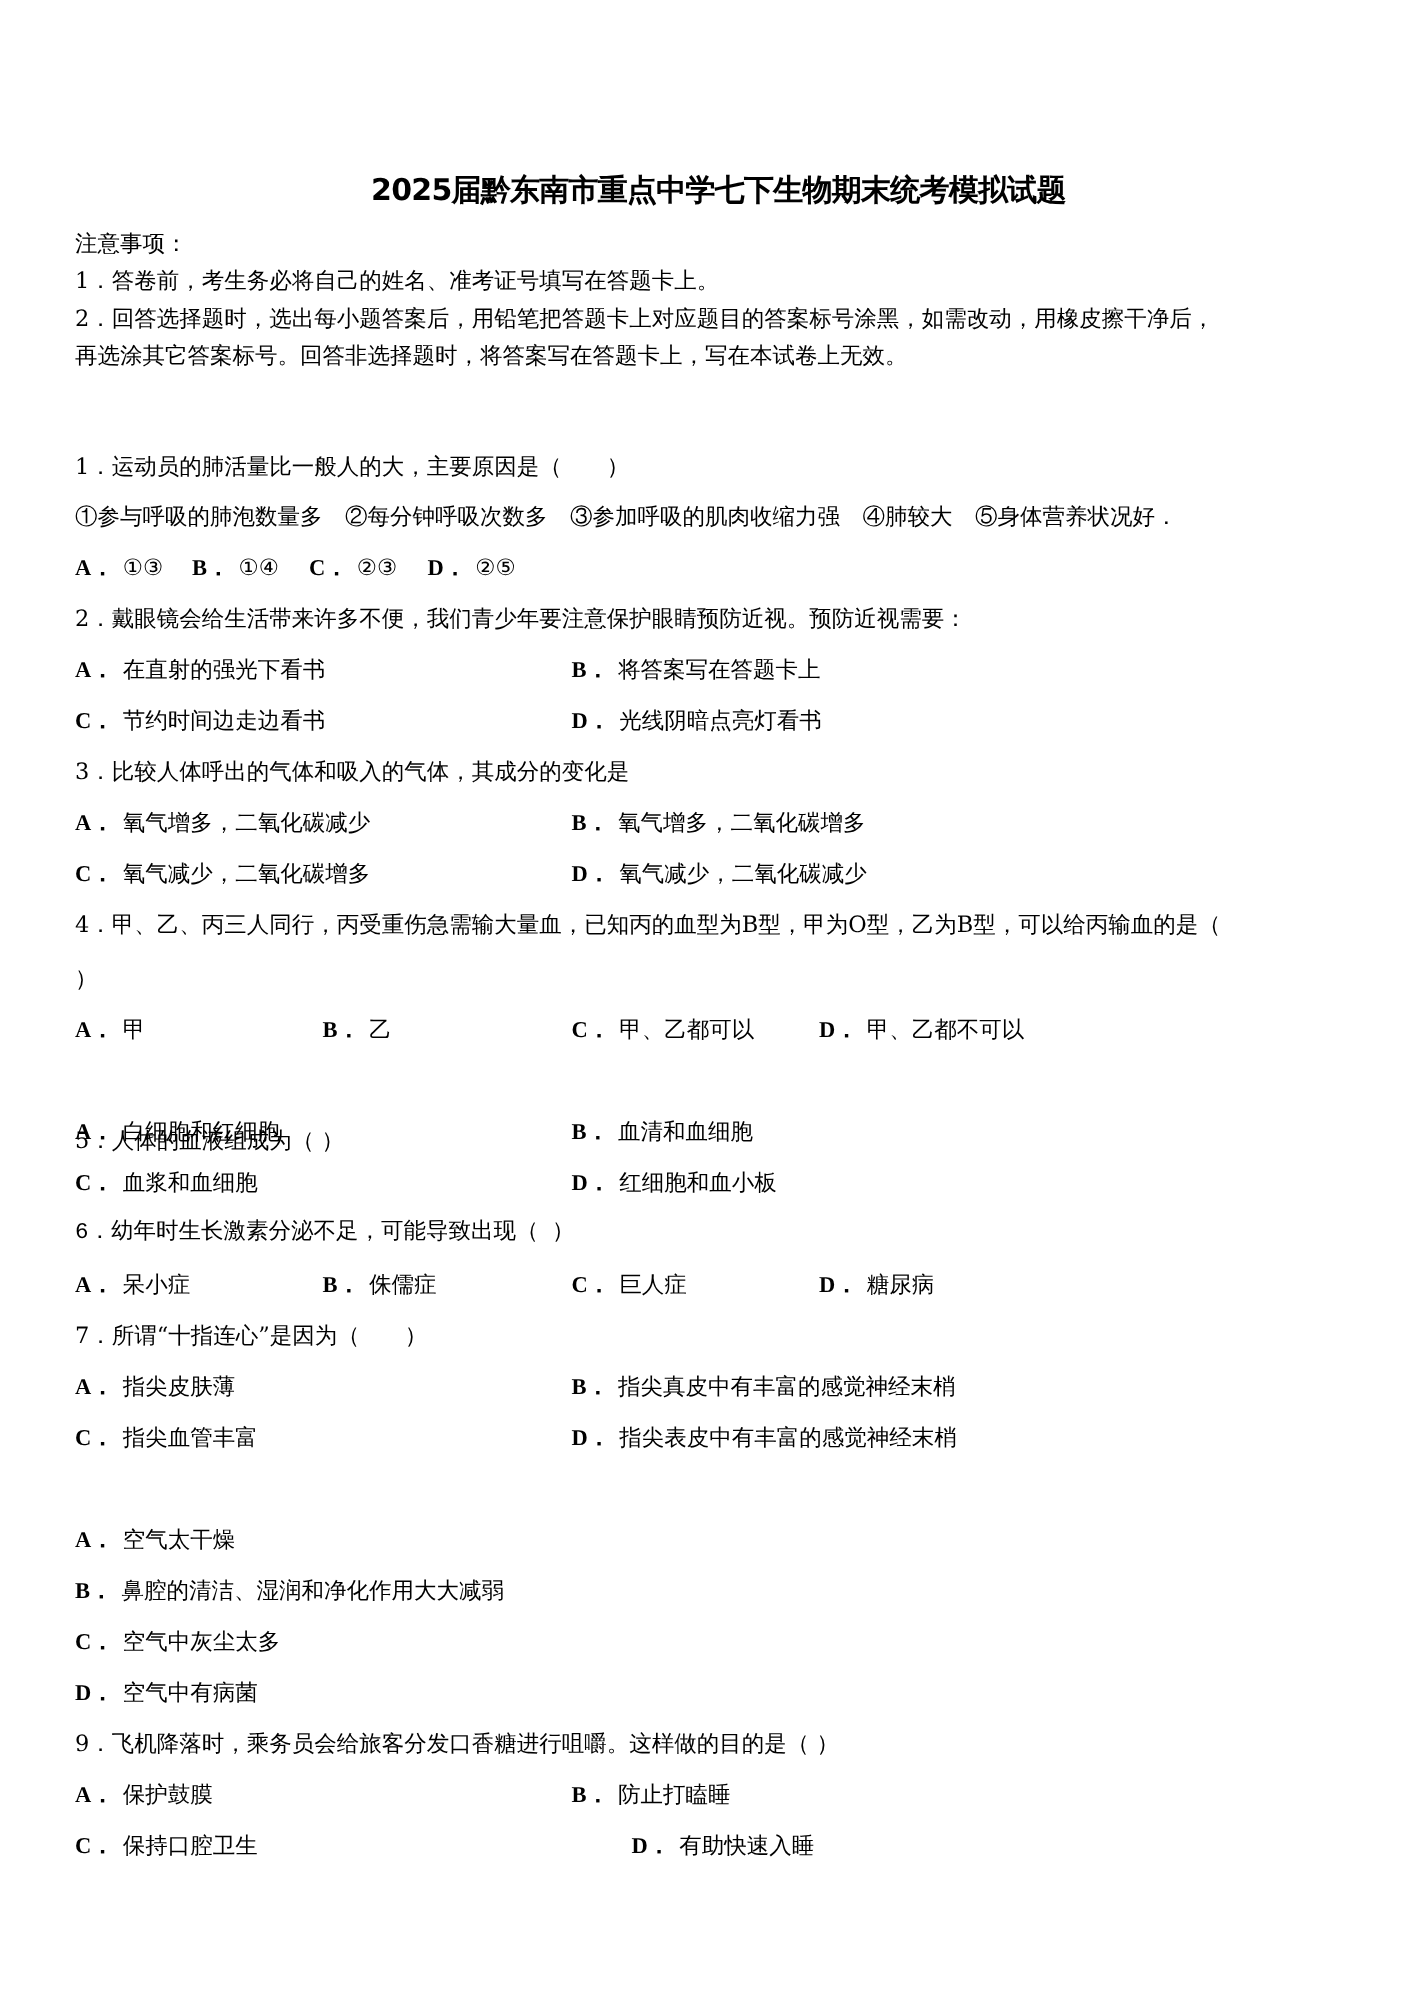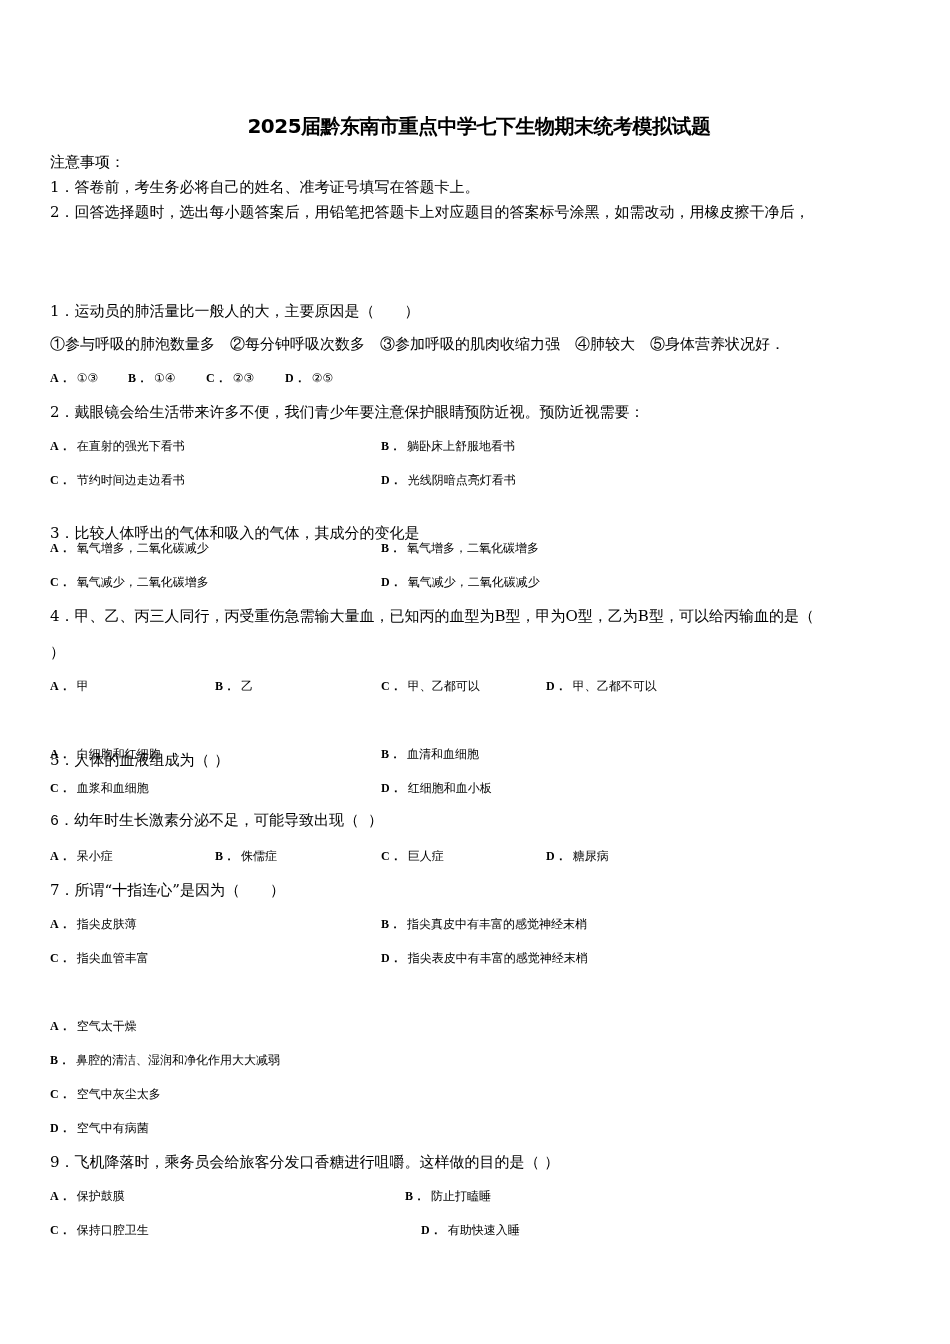--- a/index.html
+++ b/index.html
@@ -36,56 +36,57 @@
     }
     .line {
       position: absolute;
       left: 46px;
       font-size: 15px;
       line-height: 20px;
       white-space: nowrap;
     }
     .opt {
       position: absolute;
-      font-size: 12px;
+      font-size: 15px;
       line-height: 20px;
       white-space: nowrap;
     }
     .opt .letter {
       font-weight: bold;
       font-family: "Liberation Serif", serif;
       margin-right: 6px;
     }
     .notice-label { font-size: 15px; }
   </style>
 </head>
 <body>
 
 <div class="page">
 
   <div class="title">2025届黔东南市重点中学七下生物期末统考模拟试题</div>
 
   <div class="line notice-label" style="top:152px;">注意事项：</div>
   <div class="line" style="top:177px;">1．答卷前，考生务必将自己的姓名、准考证号填写在答题卡上。</div>
   <div class="line" style="top:202px;">2．回答选择题时，选出每小题答案后，用铅笔把答题卡上对应题目的答案标号涂黑，如需改动，用橡皮擦干净后，</div>
+  <div class="line" style="top:227px;">再选涂其它答案标号。回答非选择题时，将答案写在答题卡上，写在本试卷上无效。</div>
 
   <div class="line" style="top:301px;">1．运动员的肺活量比一般人的大，主要原因是（　　）</div>
   <div class="line" style="top:334px;">①参与呼吸的肺泡数量多　②每分钟呼吸次数多　③参加呼吸的肌肉收缩力强　④肺较大　⑤身体营养状况好．</div>
   <div class="opt" style="left:46px; top:368px;"><span class="letter">A．</span><span>①③</span></div>
   <div class="opt" style="left:124px; top:368px;"><span class="letter">B．</span><span>①④</span></div>
   <div class="opt" style="left:202px; top:368px;"><span class="letter">C．</span><span>②③</span></div>
   <div class="opt" style="left:281px; top:368px;"><span class="letter">D．</span><span>②⑤</span></div>
 
   <div class="line" style="top:402px;">2．戴眼镜会给生活带来许多不便，我们青少年要注意保护眼睛预防近视。预防近视需要：</div>
   <div class="opt" style="left:46px; top:436px;"><span class="letter">A．</span><span>在直射的强光下看书</span></div>
-  <div class="opt" style="left:377px; top:436px;"><span class="letter">B．</span><span>躺卧床上舒服地看书</span></div>
+  <div class="opt" style="left:377px; top:436px;"><span class="letter">B．</span><span>将答案写在答题卡上</span></div>
   <div class="opt" style="left:46px; top:470px;"><span class="letter">C．</span><span>节约时间边走边看书</span></div>
   <div class="opt" style="left:377px; top:470px;"><span class="letter">D．</span><span>光线阴暗点亮灯看书</span></div>
 
-  <div class="line" style="top:504px;margin-top:19px;">3．比较人体呼出的气体和吸入的气体，其成分的变化是</div>
+  <div class="line" style="top:504px;">3．比较人体呼出的气体和吸入的气体，其成分的变化是</div>
   <div class="opt" style="left:46px; top:538px;"><span class="letter">A．</span><span>氧气增多，二氧化碳减少</span></div>
   <div class="opt" style="left:377px; top:538px;"><span class="letter">B．</span><span>氧气增多，二氧化碳增多</span></div>
   <div class="opt" style="left:46px; top:572px;"><span class="letter">C．</span><span>氧气减少，二氧化碳增多</span></div>
   <div class="opt" style="left:377px; top:572px;"><span class="letter">D．</span><span>氧气减少，二氧化碳减少</span></div>
 
   <div class="line" style="top:606px;">4．甲、乙、丙三人同行，丙受重伤急需输大量血，已知丙的血型为B型，甲为O型，乙为B型，可以给丙输血的是（</div>
   <div class="line" style="top:642px;">）</div>
   <div class="opt" style="left:46px; top:676px;"><span class="letter">A．</span><span>甲</span></div>
   <div class="opt" style="left:211px; top:676px;"><span class="letter">B．</span><span>乙</span></div>
   <div class="opt" style="left:377px; top:676px;"><span class="letter">C．</span><span>甲、乙都可以</span></div>
@@ -109,17 +110,17 @@
   <div class="opt" style="left:46px; top:948px;"><span class="letter">C．</span><span>指尖血管丰富</span></div>
   <div class="opt" style="left:377px; top:948px;"><span class="letter">D．</span><span>指尖表皮中有丰富的感觉神经末梢</span></div>
 
   <div class="opt" style="left:46px; top:1016px;"><span class="letter">A．</span><span>空气太干燥</span></div>
   <div class="opt" style="left:46px; top:1050px;"><span class="letter">B．</span><span>鼻腔的清洁、湿润和净化作用大大减弱</span></div>
   <div class="opt" style="left:46px; top:1084px;"><span class="letter">C．</span><span>空气中灰尘太多</span></div>
   <div class="opt" style="left:46px; top:1118px;"><span class="letter">D．</span><span>空气中有病菌</span></div>
 
   <div class="line" style="top:1152px;">9．飞机降落时，乘务员会给旅客分发口香糖进行咀嚼。这样做的目的是（ ）</div>
   <div class="opt" style="left:46px; top:1186px;"><span class="letter">A．</span><span>保护鼓膜</span></div>
-  <div class="opt" style="left:377px; top:1186px;margin-left:24px;"><span class="letter">B．</span><span>防止打瞌睡</span></div>
+  <div class="opt" style="left:377px; top:1186px;"><span class="letter">B．</span><span>防止打瞌睡</span></div>
   <div class="opt" style="left:46px; top:1220px;"><span class="letter">C．</span><span>保持口腔卫生</span></div>
   <div class="opt" style="left:377px; top:1220px;margin-left:40px;"><span class="letter">D．</span><span>有助快速入睡</span></div>
 
 </div>
 
 </body></html>

